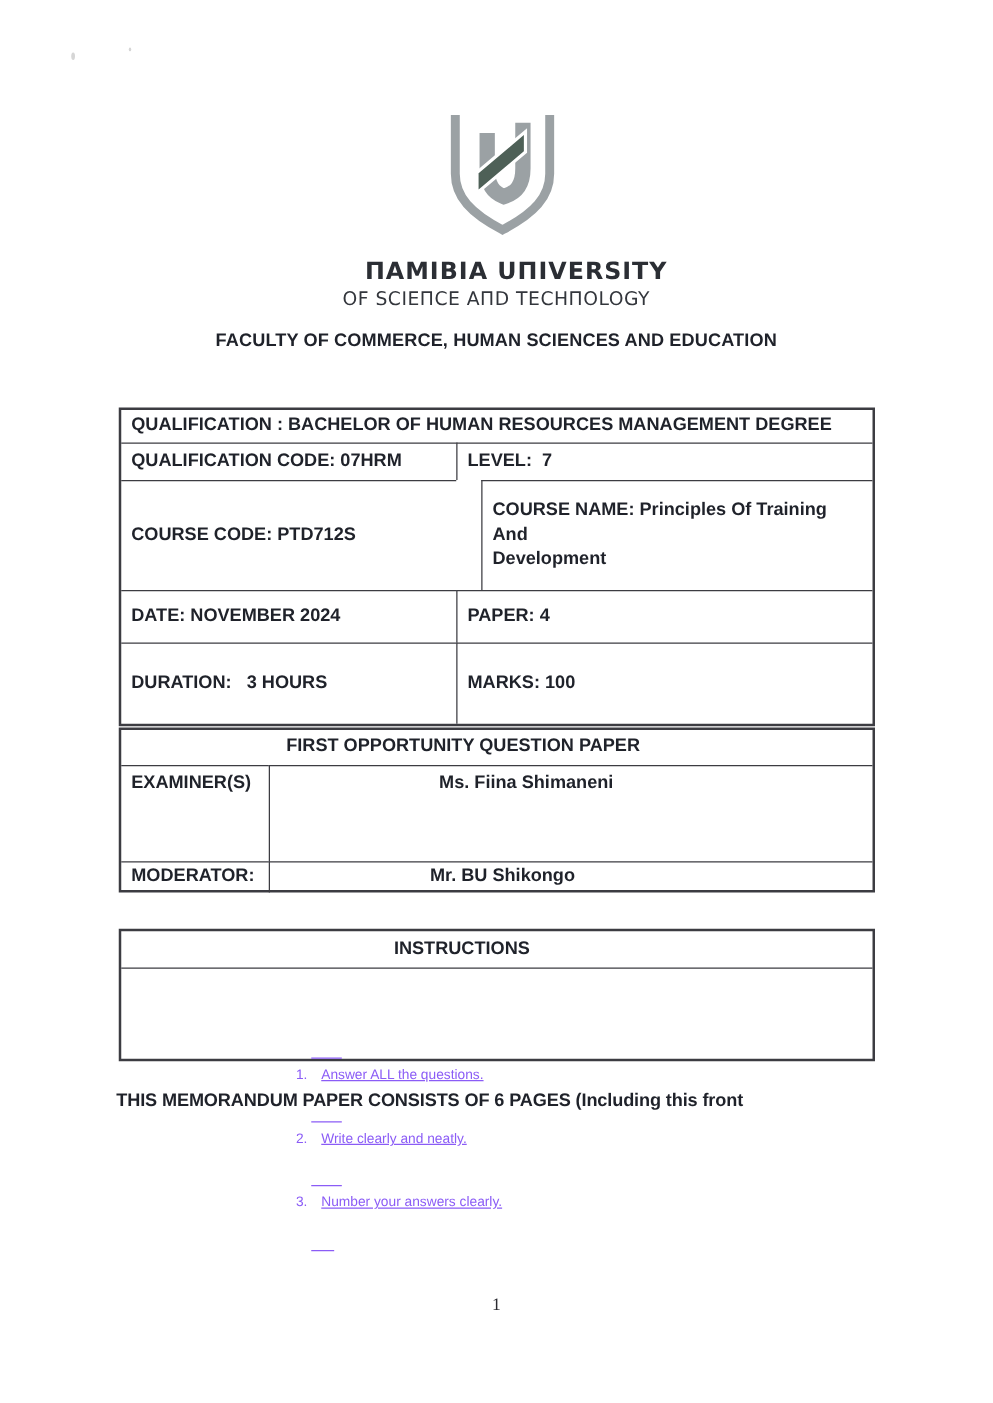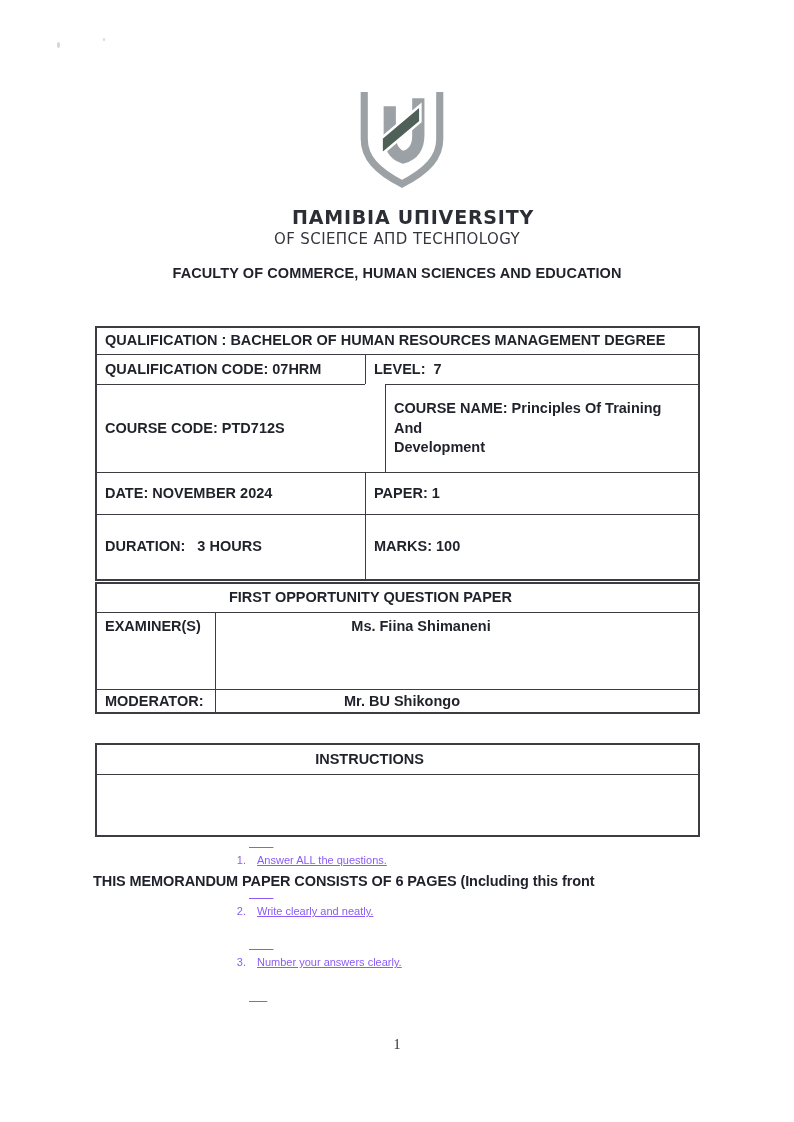--- a/index.html
+++ b/index.html
@@ -62,21 +62,21 @@
     grid-template-rows:28px 77px 1fr;
   }
   .exam-title{justify-content:center;padding-right:62px;}
   .lbl-top{align-items:flex-start;padding-top:4px;}
   .val-center{justify-content:center;align-items:flex-start;padding-top:4px;padding-right:80px;}
   .lbl-mid{align-items:center;}
   .val-mid{justify-content:center;align-items:center;padding-right:118px;}
 
   
   .instr-tbl{
-    top:743px;height:94px;
+    top:743px;height:106px;
     grid-template-columns:1fr;
     grid-template-rows:29px 1fr;
   }
   .instr-title{justify-content:center;padding-right:64px;}
   .instr-body{display:block;padding:0;}
   .instr-body ol{
     margin:6px 0 0 0;padding:0 0 0 152px;
     font-size:11px;font-weight:normal;color:#8b5cf6;text-decoration:underline;
   }
   .instr-body li{line-height:21.5px;padding-left:8px;}
@@ -116,21 +116,21 @@
     <div class="cell bt">QUALIFICATION CODE: 07HRM</div>
     <div class="cell bt bl">LEVEL:  7</div>
 
     <div class="cell bt">COURSE CODE: PTD712S</div>
     <div class="cell bt bl course-name-cell">
       <div>COURSE NAME: Principles Of Training And</div>
       <div>Development</div>
     </div>
 
     <div class="cell bt">DATE: NOVEMBER 2024</div>
-    <div class="cell bt bl">PAPER: 1</div>
+    <div class="cell bt bl">PAPER: 4</div>
 
     <div class="cell bt">DURATION:   3 HOURS</div>
     <div class="cell bt bl">MARKS: 100</div>
   </div>
 
   <div class="tbl exam-tbl">
     <div class="cell span2 exam-title">FIRST OPPORTUNITY QUESTION PAPER</div>
 
     <div class="cell bt lbl-top">EXAMINER(S)</div>
     <div class="cell bt bl val-center">Ms. Fiina Shimaneni</div>

